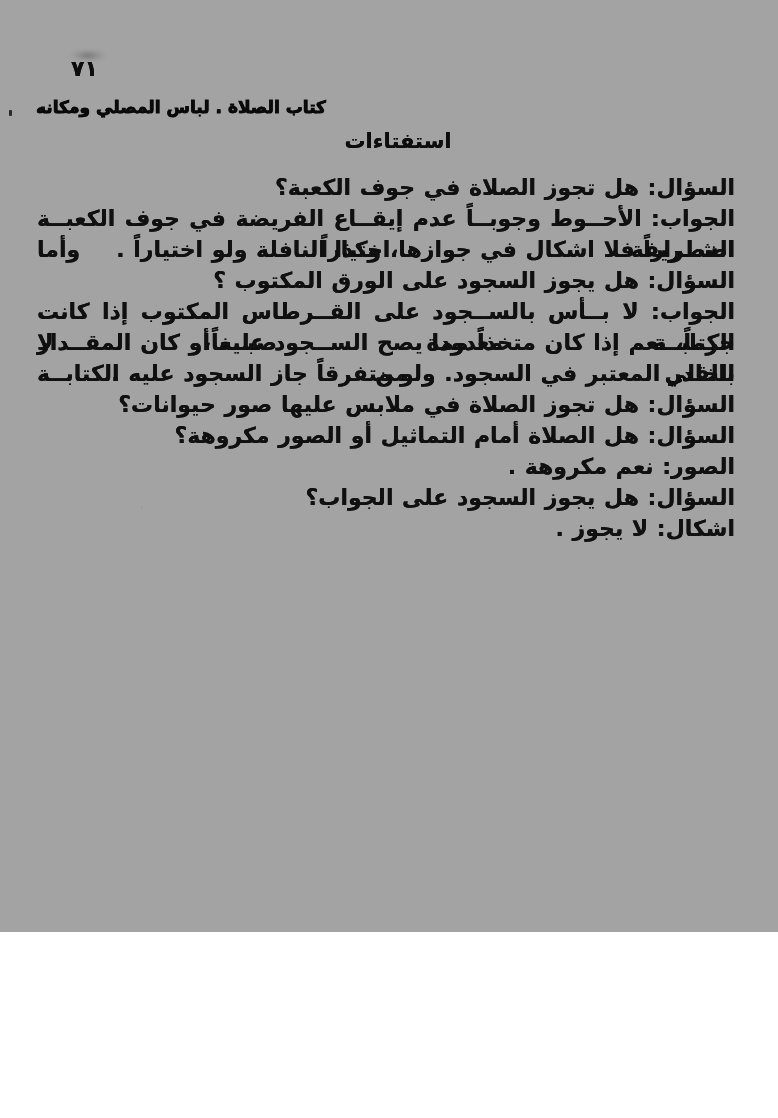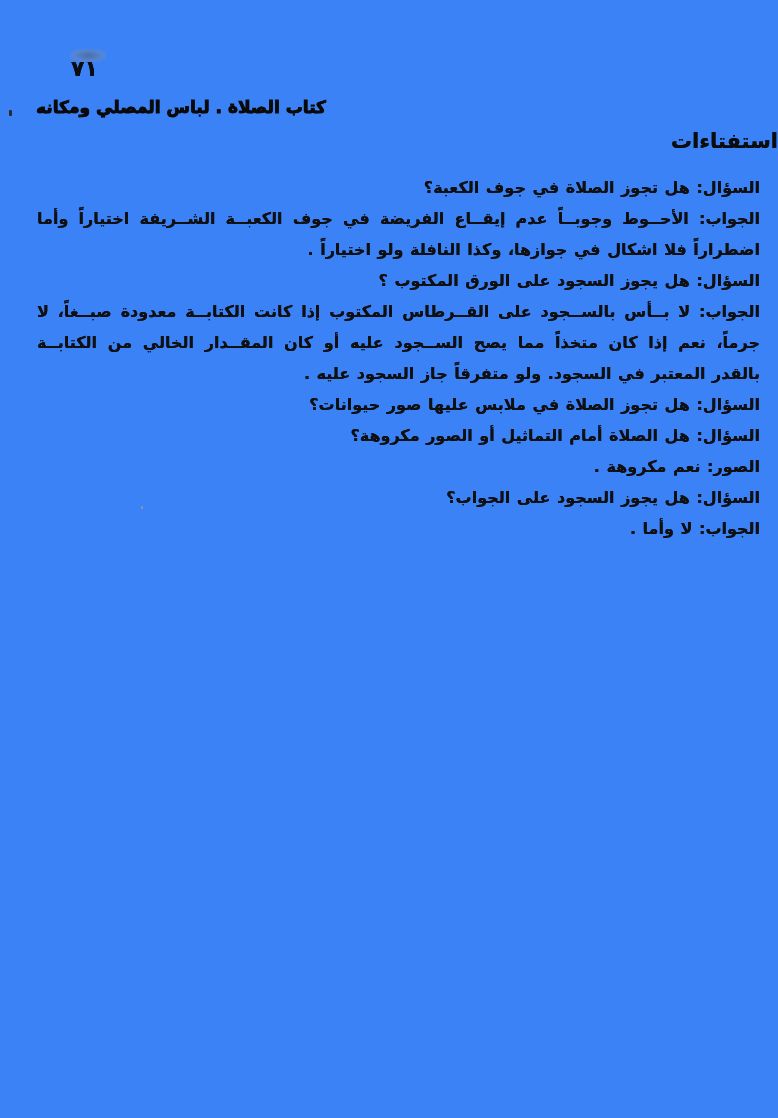--- a/index.html
+++ b/index.html
@@ -3,22 +3,22 @@
 <meta charset="utf-8">
 <style>
   html, body {
     margin: 0;
     padding: 0;
     background: #ffffff;
   }
   .page {
     position: relative;
     width: 778px;
-    height: 1118px;
-    background: #3b82f6;
+    height: 932px;
+    background: #a3a3a3;
     overflow: hidden;
     font-family: "DejaVu Sans", sans-serif;
     color: #141414;
   }
 
   
   .smudge {
     position: absolute;
     left: 70px;
     top: 49px;
@@ -70,35 +70,36 @@
     border-radius: 50%;
   }
 
   
   .section-title {
     position: absolute;
     left: 0;
     right: 0;
     top: 129px;
     padding-left: 18px; 
+    text-align: center;
     font-size: 21px;
     font-weight: bold;
     direction: rtl;
     color: #0d0d0d;
     text-shadow: 0 0 .6px #000;
   }
 
   
   .body-text {
     position: absolute;
     top: 172px;
-    right: 18px;
+    right: 43px;
     left: 37px;
     direction: rtl;
-    font-size: 16px;
+    font-size: 22px;
     font-weight: bold;
     line-height: 31px;
     text-align: right;
     color: #101010;
     text-shadow: 0 0 .5px rgba(0,0,0,.85);
     word-spacing: 1px;
   }
   .line {
     height: 31px;
     white-space: nowrap;
@@ -130,16 +131,16 @@
     <div class="line justified">الجواب: الأحــوط وجوبــاً عدم إيقــاع الفريضة في جوف الكعبــة الشــريفة اختياراً وأما</div>
     <div class="line">اضطراراً فلا اشكال في جوازها، وكذا النافلة ولو اختياراً .</div>
     <div class="line">السؤال: هل يجوز السجود على الورق المكتوب ؟</div>
     <div class="line justified">الجواب: لا بــأس بالســجود على القــرطاس المكتوب إذا كانت الكتابــة معدودة صبــغاً، لا</div>
     <div class="line justified">جرماً، نعم إذا كان متخذاً مما يصح الســجود عليه أو كان المقــدار الخالي من الكتابــة</div>
     <div class="line">بالقدر المعتبر في  السجود. ولو متفرقاً جاز السجود عليه .</div>
     <div class="line">السؤال: هل تجوز الصلاة في ملابس عليها صور حيوانات؟</div>
     <div class="line">السؤال: هل الصلاة أمام التماثيل أو الصور مكروهة؟</div>
     <div class="line">الصور: نعم مكروهة .</div>
     <div class="line">السؤال: هل يجوز السجود على الجواب؟</div>
-    <div class="line">الجواب: لا وأما .</div>
+    <div class="line">اشكال: لا يجوز .</div>
   </div>
 
 </div>
 
 </body></html>

